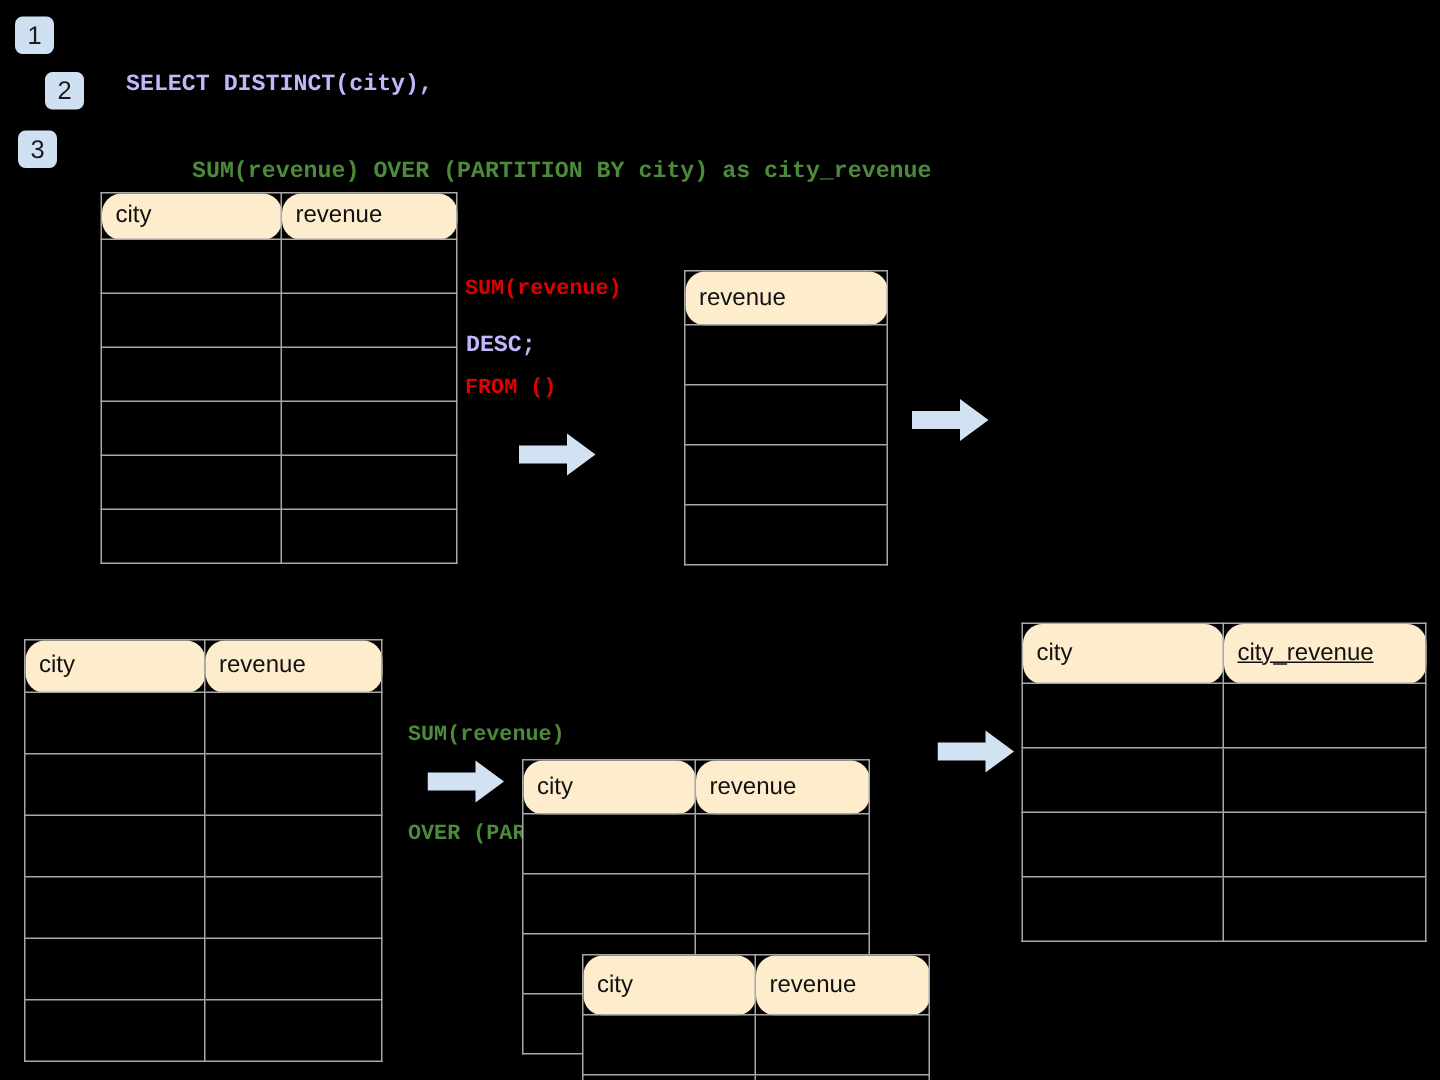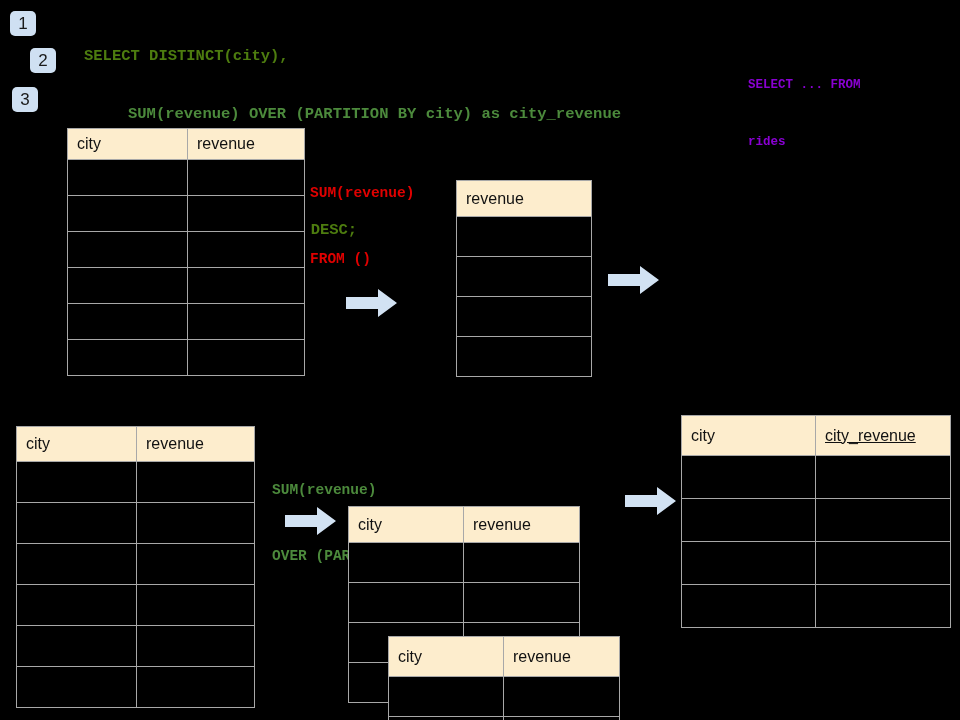--- a/index.html
+++ b/index.html
@@ -33,21 +33,21 @@
   
   .sql {
     position: absolute;
     font-family: "Liberation Mono", monospace;
     font-size: 15.5px;
     font-weight: bold;
     letter-spacing: 0px;
     white-space: pre;
   }
   .sql-line { height: 22px; }
-  .c-purple { color: #4d7c0f; }
+  .c-purple { color: #c4b5fd; }
   .c-red    { color: #e00000; }
   .c-green  { color: #4c8a3c; }
 
   .side-note {
     position: absolute;
     font-family: "Liberation Mono", monospace;
     font-size: 12.5px;
     font-weight: bold;
     color: #8a00d4;
     white-space: pre;
@@ -79,20 +79,21 @@
   .tbl th {
     background: #fdedcd;
     color: #111111;
     font-family: "Liberation Sans", sans-serif;
     font-weight: normal;
     font-size: 16px;
     text-align: left;
     padding-left: 9px;
     height: 31px;
     box-sizing: border-box;
+    border-radius: 13px;
   }
   .tbl td {
     background: #000000;
     height: 36px;
     box-sizing: border-box;
   }
 
   
   .arrow {
     position: absolute;
@@ -110,24 +111,20 @@
   <div class="badge" style="left:30px; top:48px;">2</div>
   <div class="badge" style="left:12px; top:87px;">3</div>
 
   <div class="sql" style="left:84px; top:11px;">
     <div class="sql-line c-purple">SELECT DISTINCT(city),</div>
     <div class="sql-line c-green" style="padding-left:44px;">SUM(revenue) OVER (PARTITION BY city) as city_revenue</div>
     <div class="sql-line c-purple" style="padding-left:22px;">FROM rides</div>
     <div class="sql-line c-purple" style="padding-left:22px;">ORDER by city_revenue DESC;</div>
   </div>
 
-  <div class="side-note" style="left:748px; top:38px;">
-    <div>SELECT ... FROM</div>
-    <div>rides</div>
-  </div>
 
   <div class="annot c-red" style="left:310px; top:138px;">
     <div>SUM(revenue)</div>
     <div>FROM ()</div>
   </div>
 
   <div class="annot c-green" style="left:272px; top:435px;">
     <div>SUM(revenue)</div>
     <div>OVER (PARTITION</div>
   </div>

